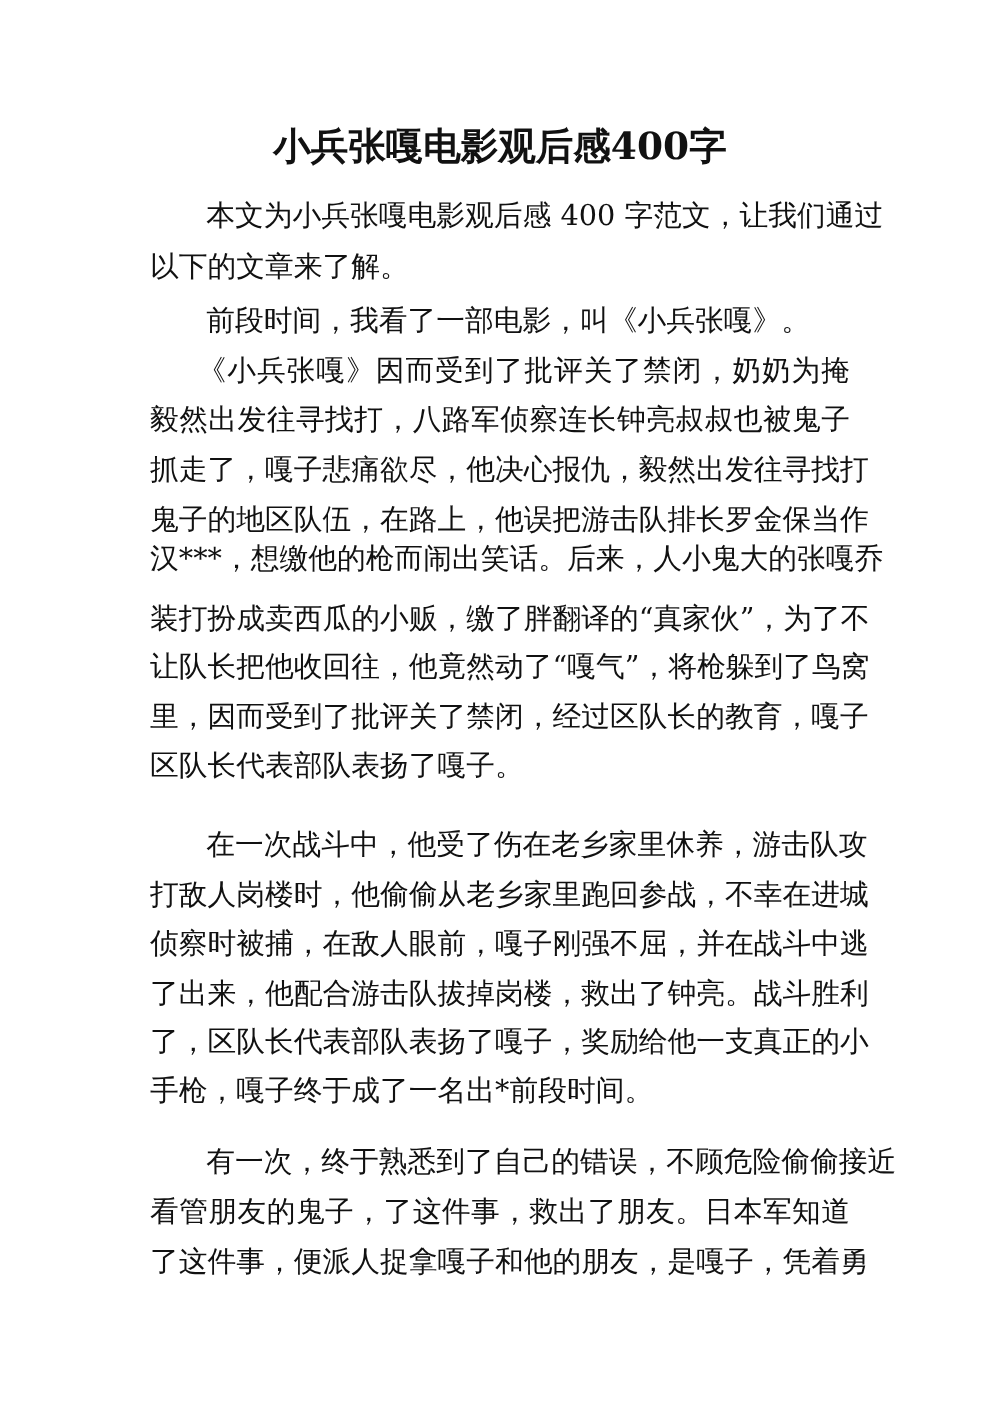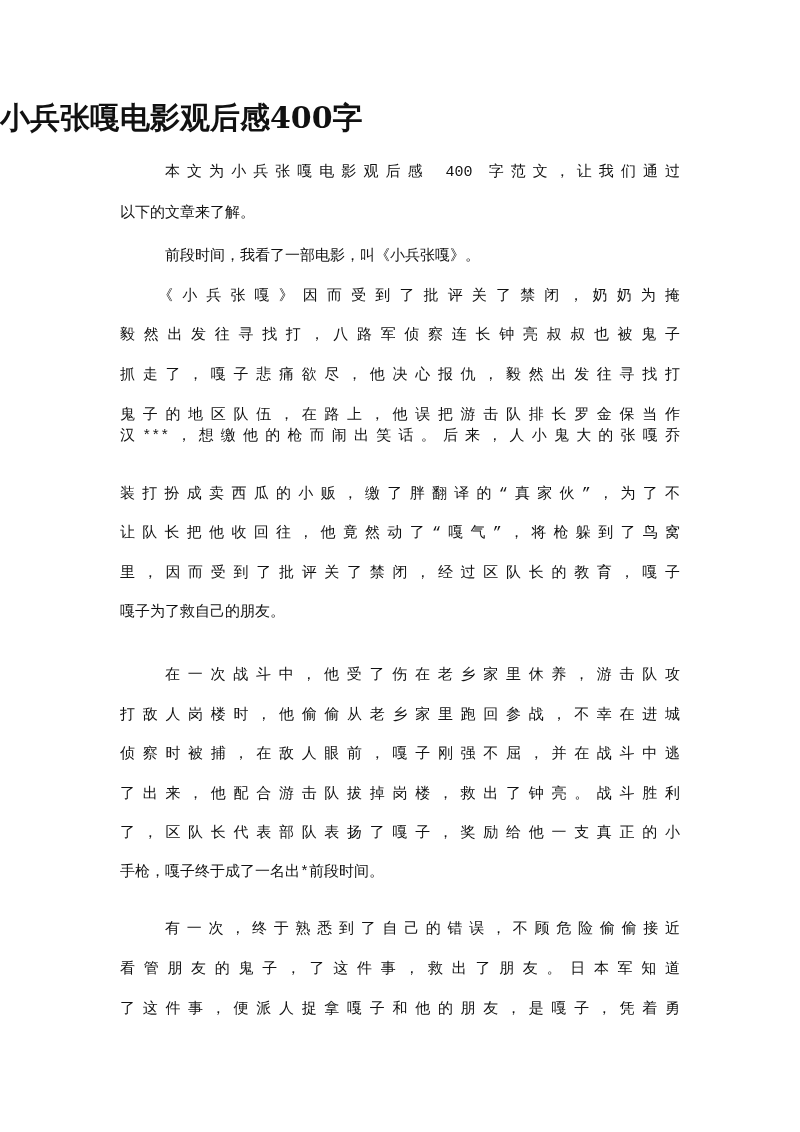--- a/index.html
+++ b/index.html
@@ -1,44 +1,44 @@
 <!DOCTYPE html>
 <html><head>
 <meta charset="utf-8">
 <style>
   html, body { margin:0; padding:0; background:#ffffff; }
   body { width:800px; height:1132px; position:relative; overflow:hidden;
          font-family: "DejaVu Serif", "Liberation Serif", serif; color:#111; }
-  .title { position:absolute; left:0; width:800px; top:100px; 
+  .title { position:absolute; left:0; width:800px; top:100px; text-align:center;
            font-size:30px; font-weight:bold; letter-spacing:0px; line-height:36px; }
-  .line { position:absolute; left:120px; width:560px; font-size:15px; line-height:24px;
-          white-space:nowrap; text-align:justify; text-align-last:justify;font-family:Liberation Mono, monospace; }
+  .line { position:absolute; left:120px; width:560px; font-size:23px; line-height:24px;
+          white-space:nowrap; text-align:justify; text-align-last:justify; }
   .line.indent { left:165px; width:515px; }
   .line.last { text-align-last:left; }
 </style>
 </head>
 <body>
 
 <div>
   <div class="title">小兵张嘎电影观后感400字</div>
 
   <div class="line indent" style="top:161px">本文为小兵张嘎电影观后感 400 字范文，让我们通过</div>
   <div class="line last" style="top:202px">以下的文章来了解。</div>
 
   <div class="line indent last" style="top:245px">前段时间，我看了一部电影，叫《小兵张嘎》。</div>
 
   <div class="line indent" style="top:285px; left:158px; width:522px;">《小兵张嘎》因而受到了批评关了禁闭，奶奶为掩</div>
   <div class="line" style="top:324px">毅然出发往寻找打，八路军侦察连长钟亮叔叔也被鬼子</div>
   <div class="line" style="top:364px">抓走了，嘎子悲痛欲尽，他决心报仇，毅然出发往寻找打</div>
   <div class="line" style="top:404px">鬼子的地区队伍，在路上，他误把游击队排长罗金保当作</div>
-  <div class="line" style="top:425px">汉***，想缴他的枪而闹出笑话。后来，人小鬼大的张嘎乔</div>
+  <div class="line" style="top:435px">汉***，想缴他的枪而闹出笑话。后来，人小鬼大的张嘎乔</div>
   <div class="line" style="top:483px">装打扮成卖西瓜的小贩，缴了胖翻译的“真家伙”，为了不</div>
   <div class="line" style="top:522px">让队长把他收回往，他竟然动了“嘎气”，将枪躲到了鸟窝</div>
   <div class="line" style="top:562px">里，因而受到了批评关了禁闭，经过区队长的教育，嘎子</div>
-  <div class="line last" style="top:601px">嘎子为了救自己的朋友。</div>
+  <div class="line last" style="top:601px">区队长代表部队表扬了嘎子。</div>
 
   <div class="line indent" style="top:664px">在一次战斗中，他受了伤在老乡家里休养，游击队攻</div>
   <div class="line" style="top:704px">打敌人岗楼时，他偷偷从老乡家里跑回参战，不幸在进城</div>
   <div class="line" style="top:743px">侦察时被捕，在敌人眼前，嘎子刚强不屈，并在战斗中逃</div>
   <div class="line" style="top:783px">了出来，他配合游击队拔掉岗楼，救出了钟亮。战斗胜利</div>
   <div class="line" style="top:822px">了，区队长代表部队表扬了嘎子，奖励给他一支真正的小</div>
   <div class="line last" style="top:861px">手枪，嘎子终于成了一名出*前段时间。</div>
 
   <div class="line indent" style="top:918px">有一次，终于熟悉到了自己的错误，不顾危险偷偷接近</div>
   <div class="line" style="top:958px">看管朋友的鬼子，了这件事，救出了朋友。日本军知道</div>

